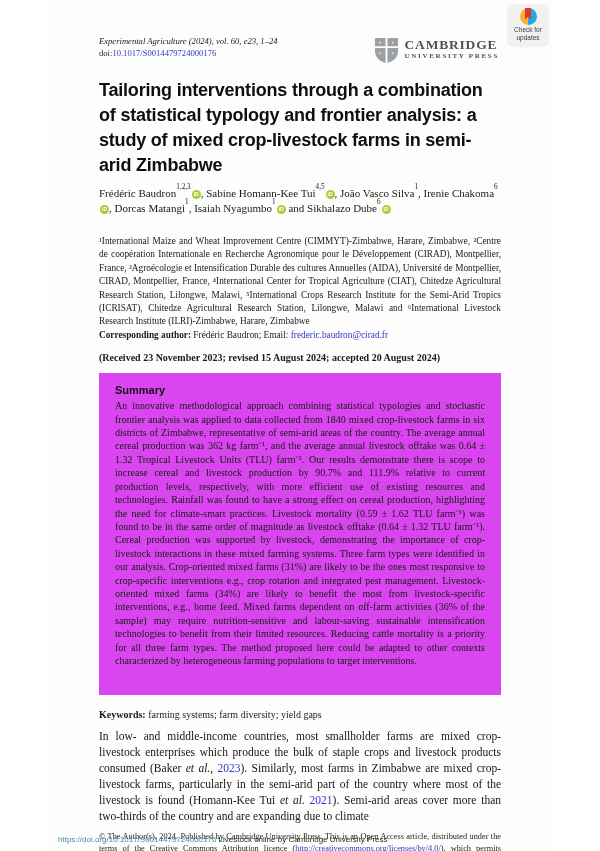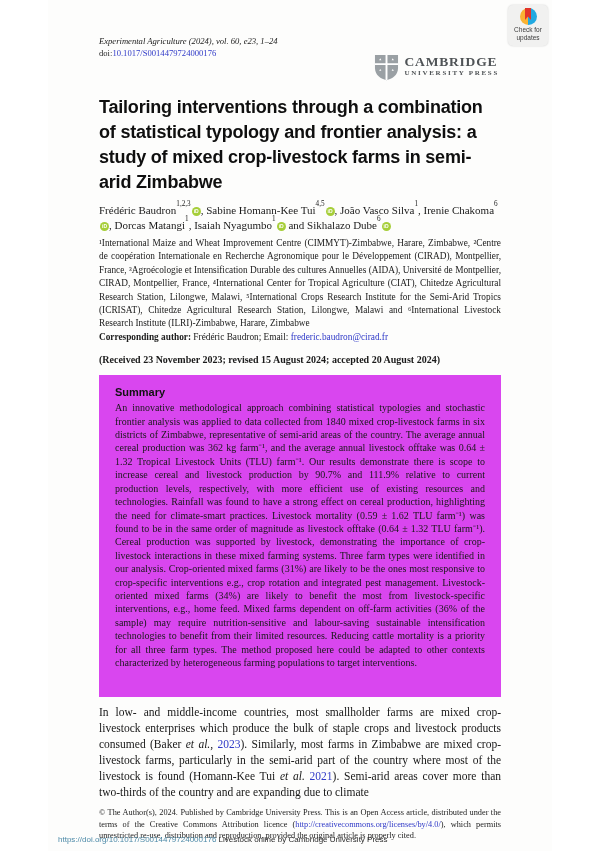--- a/index.html
+++ b/index.html
@@ -50,21 +50,21 @@
     padding-top: 36px;
   }
   .journal-line {
     font-style: italic;
     font-size: 8.6px; line-height: 11px; color: #1b1b1b;
   }
   .doi-line { font-size: 8.6px; line-height: 11px; margin-top: 1px; }
   .lnk { color: #2e38c7; }
   .doi-line .lnk { cursor: pointer; }
 
-  .publisher-logo { display: flex; align-items: flex-start; margin-top: 18px; margin-right: 2px; }
+  .publisher-logo { display: flex; align-items: flex-start; margin-top: 1px; margin-right: 2px; }
   .shield { width: 25px; height: 27px; }
   .pub-text { margin-left: 6px; padding-top: 1px; }
   .pub-name {
     font-family: "Liberation Serif", serif;
     font-weight: 700; font-size: 13.5px; line-height: 14px;
     letter-spacing: 0.8px; color: #4f5356;
   }
   .pub-sub {
     font-family: "Liberation Serif", serif;
     font-weight: 700; font-size: 7px; line-height: 9px;
@@ -88,21 +88,21 @@
   .authors { margin-top: 8px; font-size: 11px; line-height: 15px; color: #1a1a1a; }
   .authors sup { font-size: 7.2px; line-height: 0; position: relative; top: -3.5px; }
   .orcid {
     display: inline-block; width: 9px; height: 9px; border-radius: 50%;
     background: #A6CE39; color: #ffffff;
     font-family: "Liberation Sans", sans-serif;
     font-size: 5px; font-weight: 700; line-height: 9px; text-align: center;
     vertical-align: 1px; margin-left: 1px; cursor: pointer;
   }
   .affiliations {
-    margin-top: 4px;
+    margin-top: 19px;
     font-size: 9.3px; line-height: 13.4px;
     text-align: justify; color: #202020;
   }
   .corresponding { font-size: 9.3px; line-height: 13.4px; color: #202020; }
   .b { font-weight: 700; }
   .i { font-style: italic; }
   .received { margin-top: 9px; font-size: 10px; line-height: 13px; font-weight: bold; }
 
   
   .summary-box {
@@ -191,20 +191,21 @@
     <div class="affiliations">¹International Maize and Wheat Improvement Centre (CIMMYT)-Zimbabwe, Harare, Zimbabwe, ²Centre de coopération Internationale en Recherche Agronomique pour le Développement (CIRAD), Montpellier, France, ³Agroécologie et Intensification Durable des cultures Annuelles (AIDA), Université de Montpellier, CIRAD, Montpellier, France, ⁴International Center for Tropical Agriculture (CIAT), Chitedze Agricultural Research Station, Lilongwe, Malawi, ⁵International Crops Research Institute for the Semi-Arid Tropics (ICRISAT), Chitedze Agricultural Research Station, Lilongwe, Malawi and ⁶International Livestock Research Institute (ILRI)-Zimbabwe, Harare, Zimbabwe</div>
     <div class="corresponding"><span class="b">Corresponding author: </span><span>Frédéric Baudron; Email: </span><span class="lnk">frederic.baudron@cirad.fr</span></div>
 
     <div class="received">(Received 23 November 2023; revised 15 August 2024; accepted 20 August 2024)</div>
 
     <div class="summary-box">
       <div class="summary-title">Summary</div>
       <div class="summary-body">An innovative methodological approach combining statistical typologies and stochastic frontier analysis was applied to data collected from 1840 mixed crop-livestock farms in six districts of Zimbabwe, representative of semi-arid areas of the country. The average annual cereal production was 362 kg farm⁻¹, and the average annual livestock offtake was 0.64 ± 1.32 Tropical Livestock Units (TLU) farm⁻¹. Our results demonstrate there is scope to increase cereal and livestock production by 90.7% and 111.9% relative to current production levels, respectively, with more efficient use of existing resources and technologies. Rainfall was found to have a strong effect on cereal production, highlighting the need for climate-smart practices. Livestock mortality (0.59 ± 1.62 TLU farm⁻¹) was found to be in the same order of magnitude as livestock offtake (0.64 ± 1.32 TLU farm⁻¹). Cereal production was supported by livestock, demonstrating the importance of crop-livestock interactions in these mixed farming systems. Three farm types were identified in our analysis. Crop-oriented mixed farms (31%) are likely to be the ones most responsive to crop-specific interventions e.g., crop rotation and integrated pest management. Livestock-oriented mixed farms (34%) are likely to benefit the most from livestock-specific interventions, e.g., home feed. Mixed farms dependent on off-farm activities (36% of the sample) may require nutrition-sensitive and labour-saving sustainable intensification technologies to benefit from their limited resources. Reducing cattle mortality is a priority for all three farm types. The method proposed here could be adapted to other contexts characterized by heterogeneous farming populations to target interventions.</div>
     </div>
 
+    <div class="keywords"><span class="b">Keywords:</span><span> farming systems; farm diversity; yield gaps</span></div>
 
 
     <p class="body-para"><span>In low- and middle-income countries, most smallholder farms are mixed crop-livestock enterprises which produce the bulk of staple crops and livestock products consumed (Baker </span><span class="i">et al.</span><span>, </span><span class="lnk">2023</span><span>). Similarly, most farms in Zimbabwe are mixed crop-livestock farms, particularly in the semi-arid part of the country where most of the livestock is found (Homann-Kee Tui </span><span class="i">et al.</span><span> </span><span class="lnk">2021</span><span>). Semi-arid areas cover more than two-thirds of the country and are expanding due to climate</span></p>
 
     <div class="footnote"><span>© The Author(s), 2024. Published by Cambridge University Press. This is an Open Access article, distributed under the terms of the Creative Commons Attribution licence (</span><span class="lnk">http://creativecommons.org/licenses/by/4.0/</span><span>), which permits unrestricted re-use, distribution and reproduction, provided the original article is properly cited.</span></div>
 
   </div>
 
   <div class="bottom-bar"><span class="bottom-link">https://doi.org/10.1017/S0014479724000176</span><span> Livestock online by Cambridge University Press</span></div>
 

